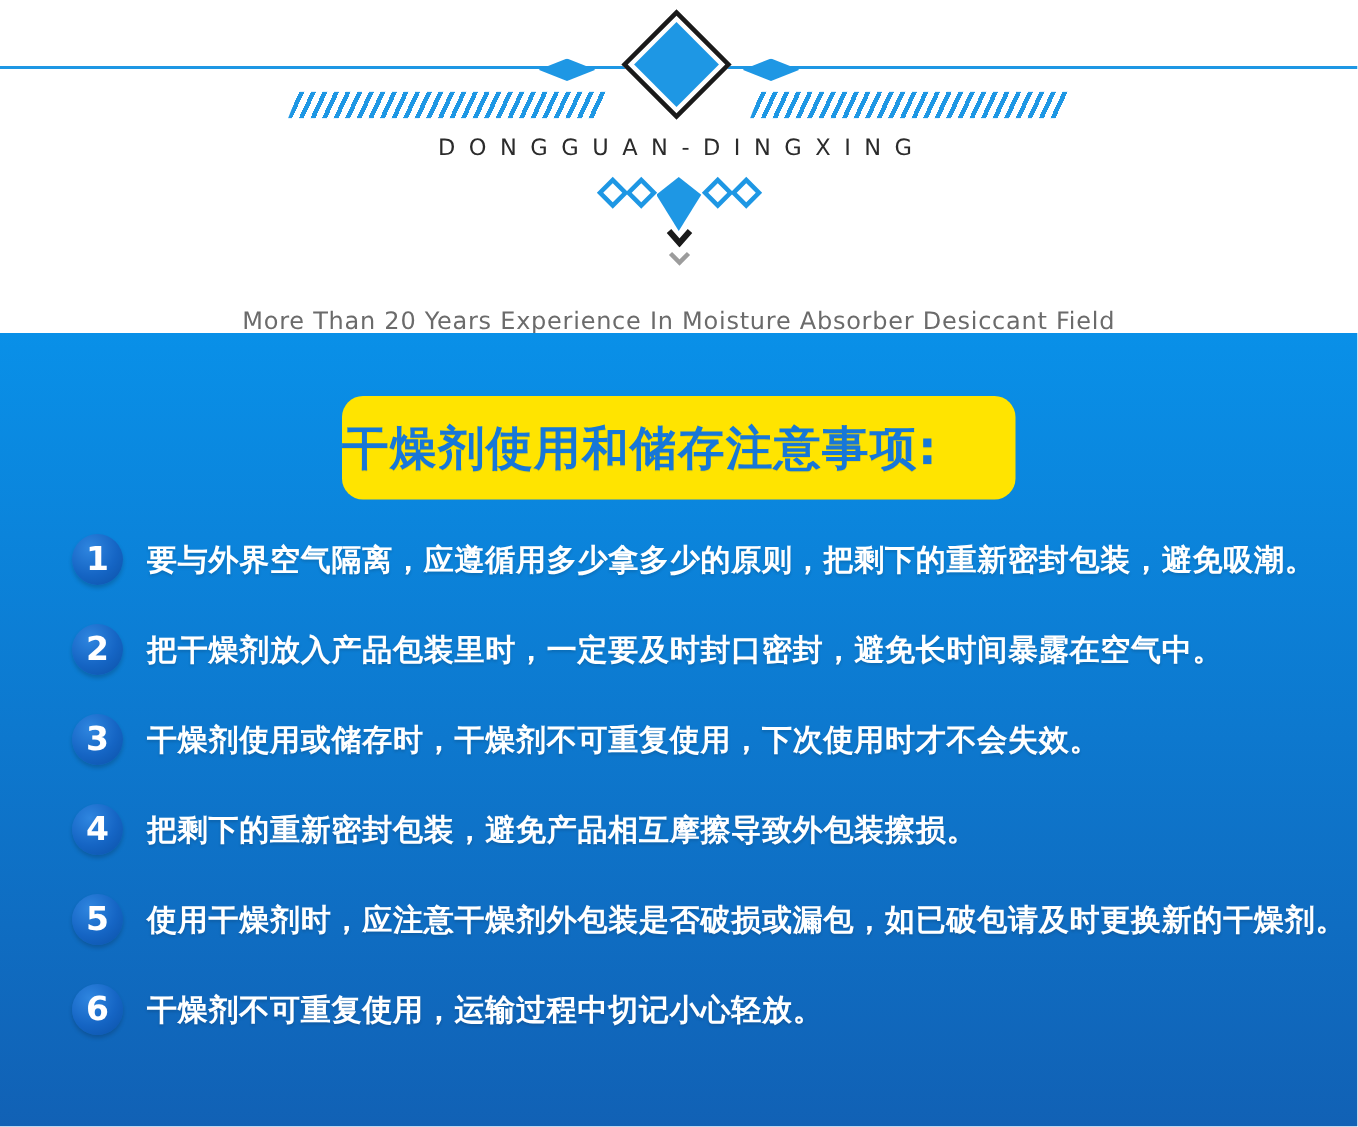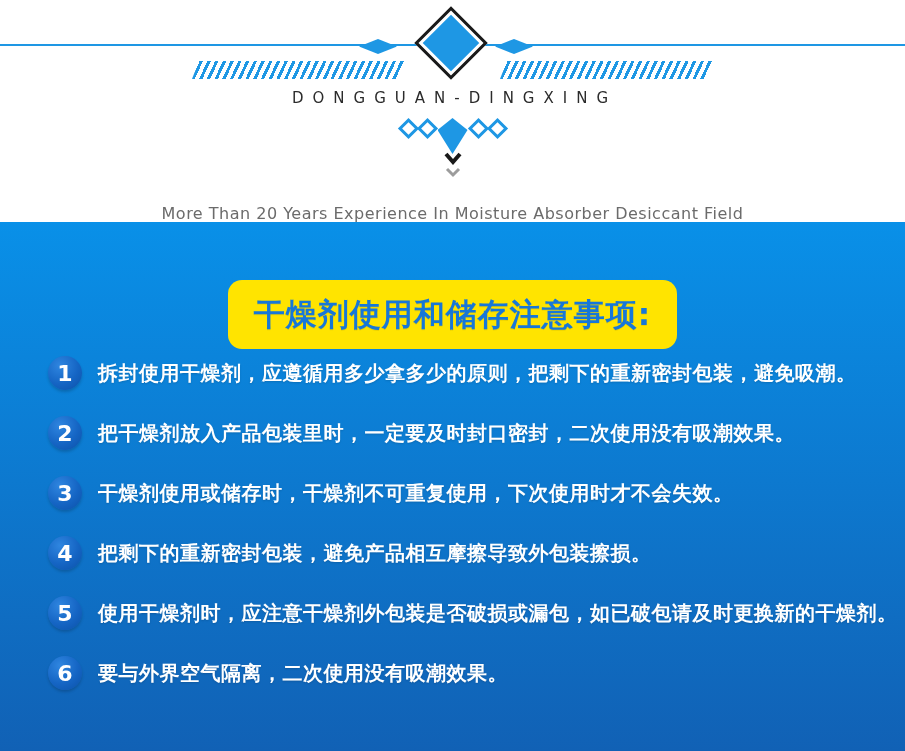--- a/index.html
+++ b/index.html
@@ -44,21 +44,21 @@
 
   .tagline { position:absolute; left:0; top:204px; width:905px; text-align:center;
     font-size:16px; color:#6b6b6b; letter-spacing:0.5px; }
 
   
   .notice { position:absolute; left:0; top:222px; width:905px; height:529px;
     background:linear-gradient(180deg,#0990E8 0%,#1161B5 100%); }
 
   .title-box { position:absolute; left:228px; top:42px; width:449px; height:69px;
     background:#FFE400; border-radius:14px;
-    display:flex; align-items:center; justify-content:center;margin-top:16px; }
+    display:flex; align-items:center; justify-content:flex-start; }
   .title-text { font-size:31px; font-weight:bold; color:#1777D8; letter-spacing:1px;
     text-shadow:0 1px 0 rgba(0,0,0,0.08); }
 
   .items { position:absolute; left:48px; top:134px; width:840px;
     display:flex; flex-direction:column; gap:26px; }
   .item { display:flex; align-items:center; height:34px; }
   .badge { flex:0 0 34px; width:34px; height:34px; border-radius:50%;
     background:radial-gradient(circle at 35% 28%,#2F86E0 0%,#1565C4 55%,#0B51A8 100%);
     color:#ffffff; font-size:22px; font-weight:bold;
     display:flex; align-items:center; justify-content:center;
@@ -109,43 +109,43 @@
   <div class="notice">
 
     <div class="title-box">
       <span class="title-text">干燥剂使用和储存注意事项:</span>
     </div>
 
     <div class="items">
 
       <div class="item">
         <span class="badge">1</span>
-        <span class="item-text">拆封使用干燥剂，应遵循用多少拿多少的原则，把剩下的重新密封包装，避免吸潮。</span>
+        <span class="item-text">要与外界空气隔离，应遵循用多少拿多少的原则，把剩下的重新密封包装，避免吸潮。</span>
       </div>
 
       <div class="item">
         <span class="badge">2</span>
-        <span class="item-text">把干燥剂放入产品包装里时，一定要及时封口密封，二次使用没有吸潮效果。</span>
+        <span class="item-text">把干燥剂放入产品包装里时，一定要及时封口密封，避免长时间暴露在空气中。</span>
       </div>
 
       <div class="item">
         <span class="badge">3</span>
         <span class="item-text">干燥剂使用或储存时，干燥剂不可重复使用，下次使用时才不会失效。</span>
       </div>
 
       <div class="item">
         <span class="badge">4</span>
         <span class="item-text">把剩下的重新密封包装，避免产品相互摩擦导致外包装擦损。</span>
       </div>
 
       <div class="item">
         <span class="badge">5</span>
         <span class="item-text">使用干燥剂时，应注意干燥剂外包装是否破损或漏包，如已破包请及时更换新的干燥剂。</span>
       </div>
 
       <div class="item">
         <span class="badge">6</span>
-        <span class="item-text">要与外界空气隔离，二次使用没有吸潮效果。</span>
+        <span class="item-text">干燥剂不可重复使用，运输过程中切记小心轻放。</span>
       </div>
 
     </div>
   </div>
 </div>
 
 </body></html>

